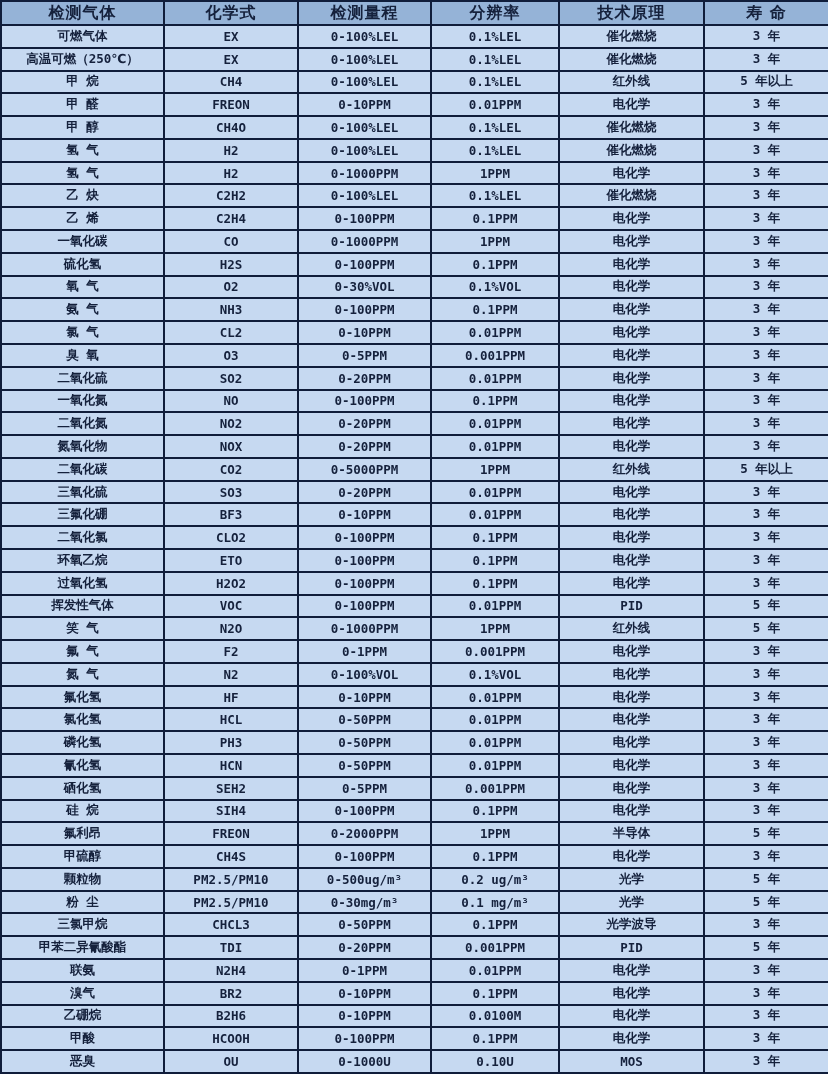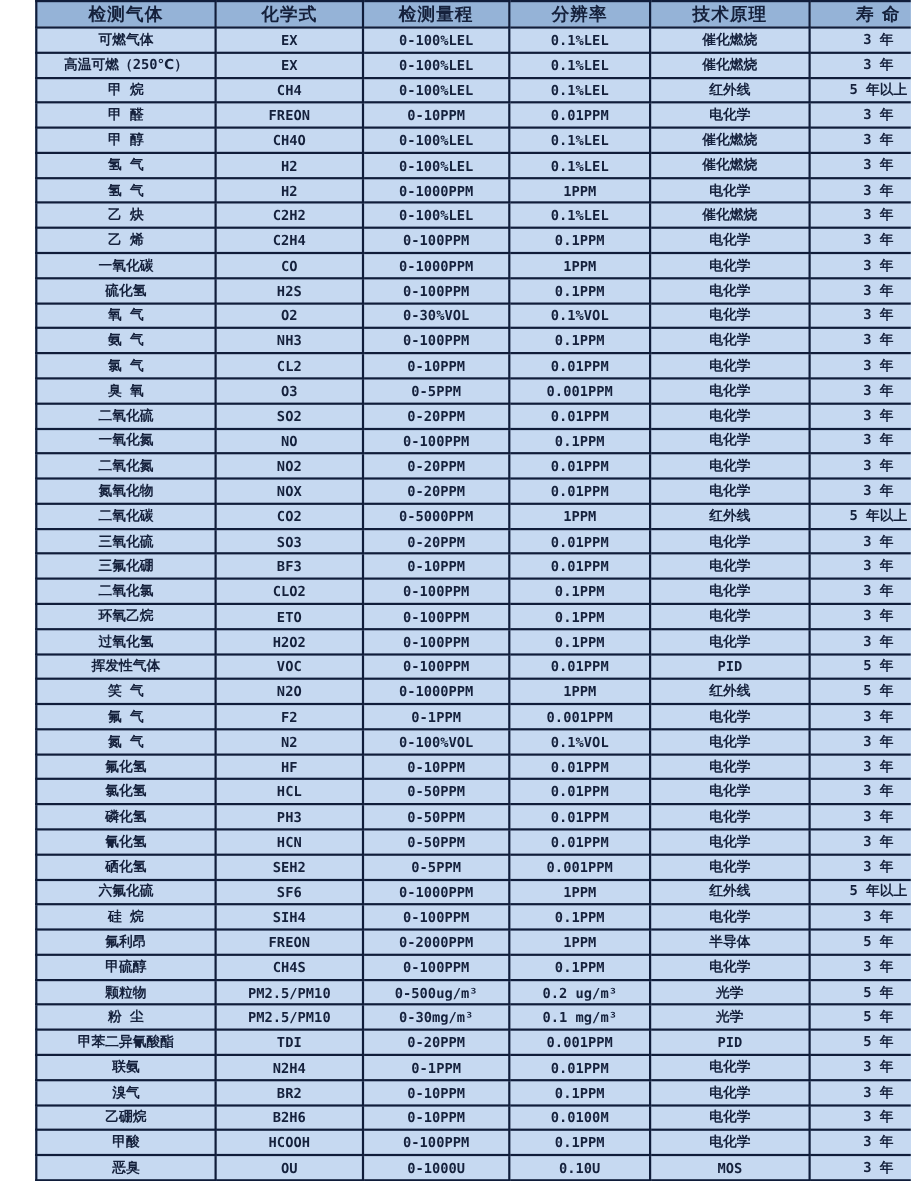--- a/index.html
+++ b/index.html
@@ -4,21 +4,20 @@
 <style>
   html, body {
     margin: 0;
     padding: 0;
     background: #ffffff;
   }
   .screen {
     width: 692px;
     height: 1074px;
     box-sizing: border-box;
-    margin-left: 32px;
   }
   table.gas-table {
     width: 828px;
     height: 1074px;
     border-collapse: collapse;
     table-layout: fixed;
     background: var(--row-bg, #c6d9f1);
     font-family: "DejaVu Sans Mono", "DejaVu Sans", sans-serif;
   }
   table.gas-table th,
@@ -339,28 +338,20 @@
         </tr>
         <tr>
           <td>硒化氢</td>
           <td>SEH2</td>
           <td>0-5PPM</td>
           <td>0.001PPM</td>
           <td>电化学</td>
           <td>3 年</td>
         </tr>
         <tr>
-          <td>六氟化硫</td>
-          <td>SF6</td>
-          <td>0-1000PPM</td>
-          <td>1PPM</td>
-          <td>红外线</td>
-          <td>5 年以上</td>
-        </tr>
-        <tr>
           <td>硅 烷</td>
           <td>SIH4</td>
           <td>0-100PPM</td>
           <td>0.1PPM</td>
           <td>电化学</td>
           <td>3 年</td>
         </tr>
         <tr>
           <td>氟利昂</td>
           <td>FREON</td>
@@ -387,20 +378,28 @@
         </tr>
         <tr>
           <td>粉 尘</td>
           <td>PM2.5/PM10</td>
           <td>0-30mg/m³</td>
           <td>0.1 mg/m³</td>
           <td>光学</td>
           <td>5 年</td>
         </tr>
         <tr>
+          <td>三氯甲烷</td>
+          <td>CHCL3</td>
+          <td>0-50PPM</td>
+          <td>0.1PPM</td>
+          <td>光学波导</td>
+          <td>3 年</td>
+        </tr>
+        <tr>
           <td>甲苯二异氰酸酯</td>
           <td>TDI</td>
           <td>0-20PPM</td>
           <td>0.001PPM</td>
           <td>PID</td>
           <td>5 年</td>
         </tr>
         <tr>
           <td>联氨</td>
           <td>N2H4</td>

